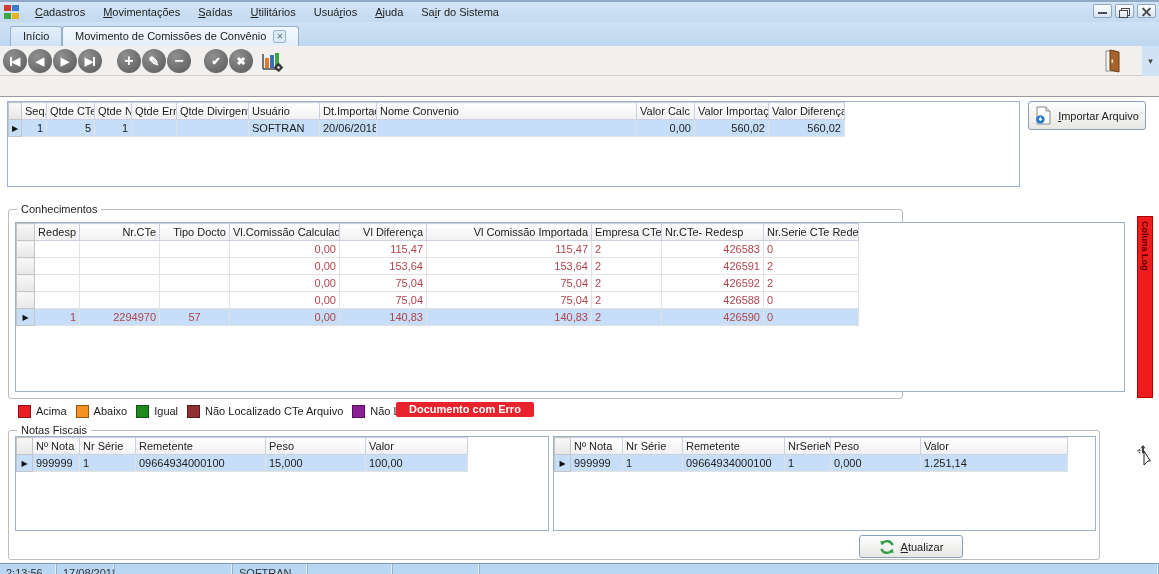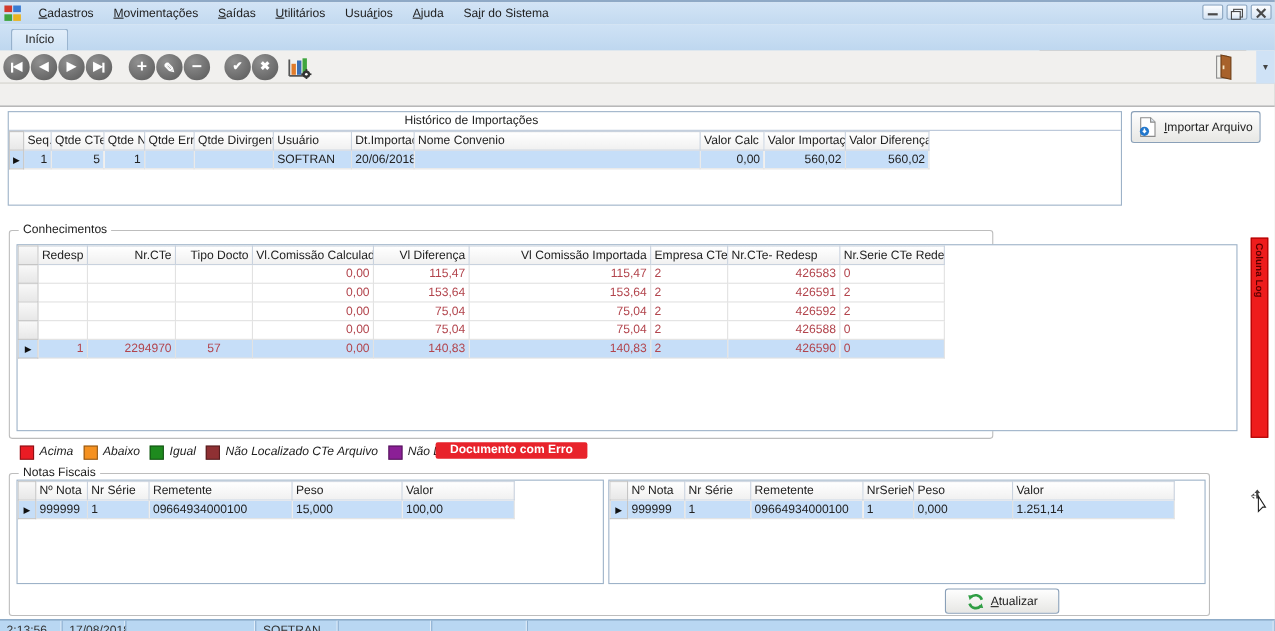--- a/index.html
+++ b/index.html
@@ -64,21 +64,21 @@
 
   .btn{position:absolute;border:1px solid #8aa0b8;border-radius:3px;background:linear-gradient(#fefefe,#e7e7e4);display:flex;align-items:center;justify-content:center;gap:6px;font-size:11px;color:#222;}
 
   .groupbox{position:absolute;border:1px solid #bdbdbd;border-radius:3px;background:#fff;}
   .grouplabel{position:absolute;top:-8px;left:8px;background:#fff;padding:0 4px;line-height:14px;}
 
   .redbar{position:absolute;left:1137px;top:119px;width:16px;height:182px;background:var(--coluna_log_bg,#ee1c1c);border:1px solid #a00;}
   .redbar span{writing-mode:vertical-rl;font-size:9px;font-weight:bold;color:#5c0000;padding-top:4px;padding-left:2px;display:inline-block;}
 
   .legendrow{position:absolute;left:18px;top:306px;height:16px;display:flex;align-items:center;gap:9px;}
-  .lgitem{display:flex;gap:5px;font-style:italic;}
+  .lgitem{display:flex;gap:5px;}
   .lgsq{width:13px;height:13px;border:1px solid rgba(0,0,0,.4);display:inline-block;}
   .errbadge{position:absolute;left:396px;top:305px;background:var(--error_badge_bg,#e8232b);color:#fff;font-weight:bold;padding:1px 13px 2px;border-radius:2px;}
 
   
   .statusbar{position:absolute;left:0;top:563px;width:100%;height:11px;background:#b9d7f2;border-top:1px solid #7596b5;display:flex;overflow:hidden;}
   .seg{border-right:1px solid #8fb0d0;box-shadow:inset -1px 0 0 #e6f1fb;padding:3px 6px 0;height:11px;overflow:hidden;color:#333;white-space:nowrap;}
 
   .cursor{position:absolute;left:1133px;top:342px;}
 </style>
 </head>
@@ -104,20 +104,24 @@
     <span class="menu-item">Sa<u>i</u>r do Sistema</span>
     <span class="winbtns">
       <span class="wb wb-min"></span>
       <span class="wb wb-restore"></span>
       <span class="wb wb-close"></span>
     </span>
   </div>
 
   <div class="tabbar">
     <span class="doctab inactive">Início</span>
+    <span class="doctab active">
+      <span>Movimento de Comissões de Convênio</span>
+      <span class="tabclose">✕</span>
+    </span>
     <span class="hearbtn">♡</span>
     <span class="noedit">
       <svg width="18" height="20" viewBox="0 0 18 20">
         <rect x="9" y="2" width="4" height="11" rx="1" transform="rotate(35 11 8)" fill="#555"></rect>
         <polygon points="5.2,14.5 8.6,16.8 4.2,18.2" fill="#caa36a"></polygon>
         <line x1="15" y1="2" x2="3" y2="18" stroke="#111" stroke-width="2"></line>
       </svg>
     </span>
     <span class="staricon">★</span>
     <input class="searchbox" type="text" placeholder="Buscar na página" style="">
@@ -181,21 +185,20 @@
         <rect x="9.5" y="10.5" width="1.6" height="3.4" fill="#f4e3c0"></rect>
       </svg>
     </span>
     <span class="bluecap">▾</span>
   </div>
 
 
   <div class="content">
 
     <div class="gridbox" style="left:7px;top:4px;width:1013px;height:86px;">
-      <div class="grid-title">Histórico de Importações</div>
       <div>
           <table class="grid" style="width:836px">
             <colgroup>
               <col style="width:13px">
               <col style="width:25px">
               <col style="width:48px">
               <col style="width:37px">
               <col style="width:45px">
               <col style="width:72px">
               <col style="width:71px">

